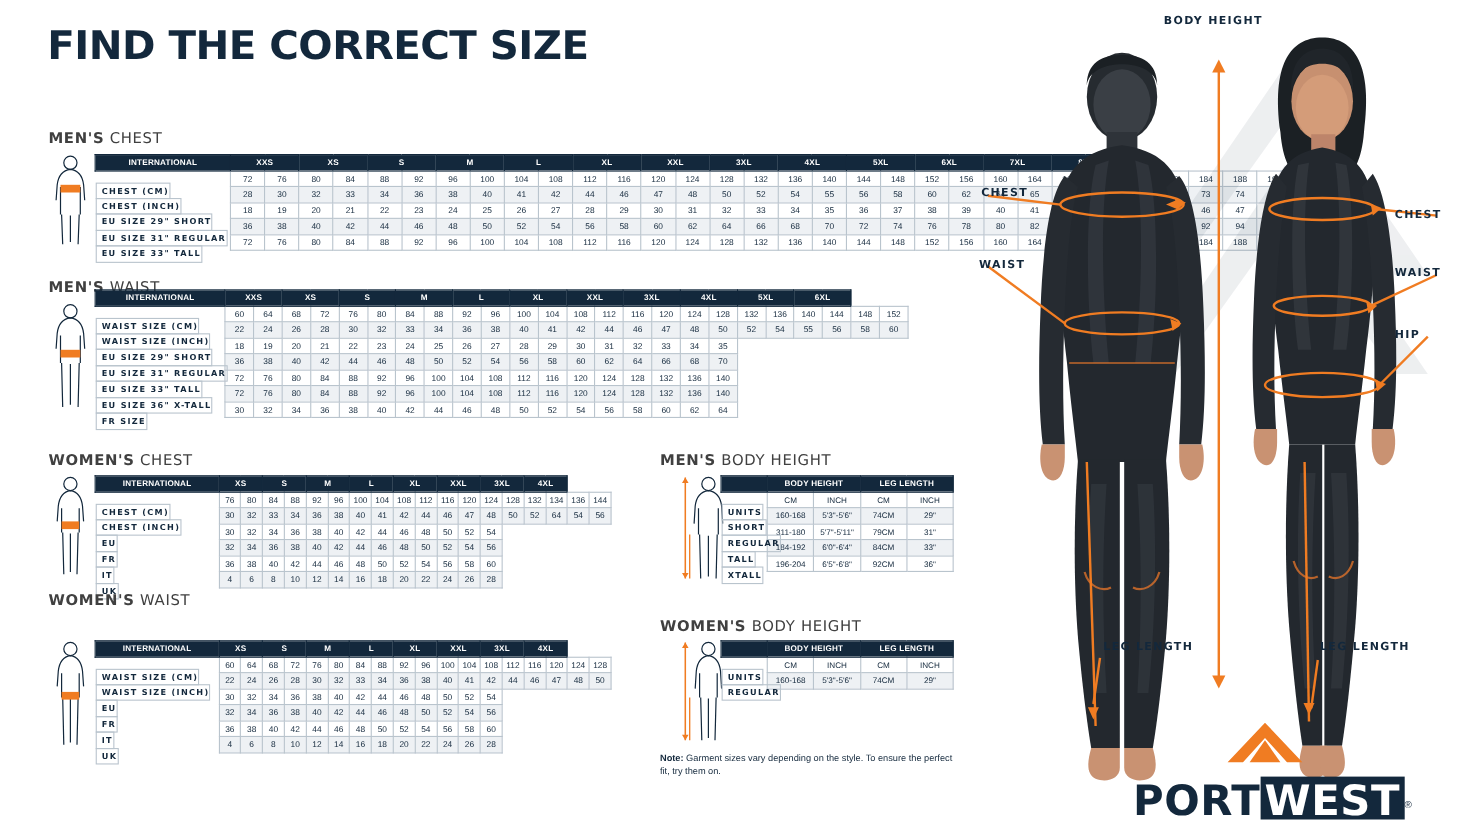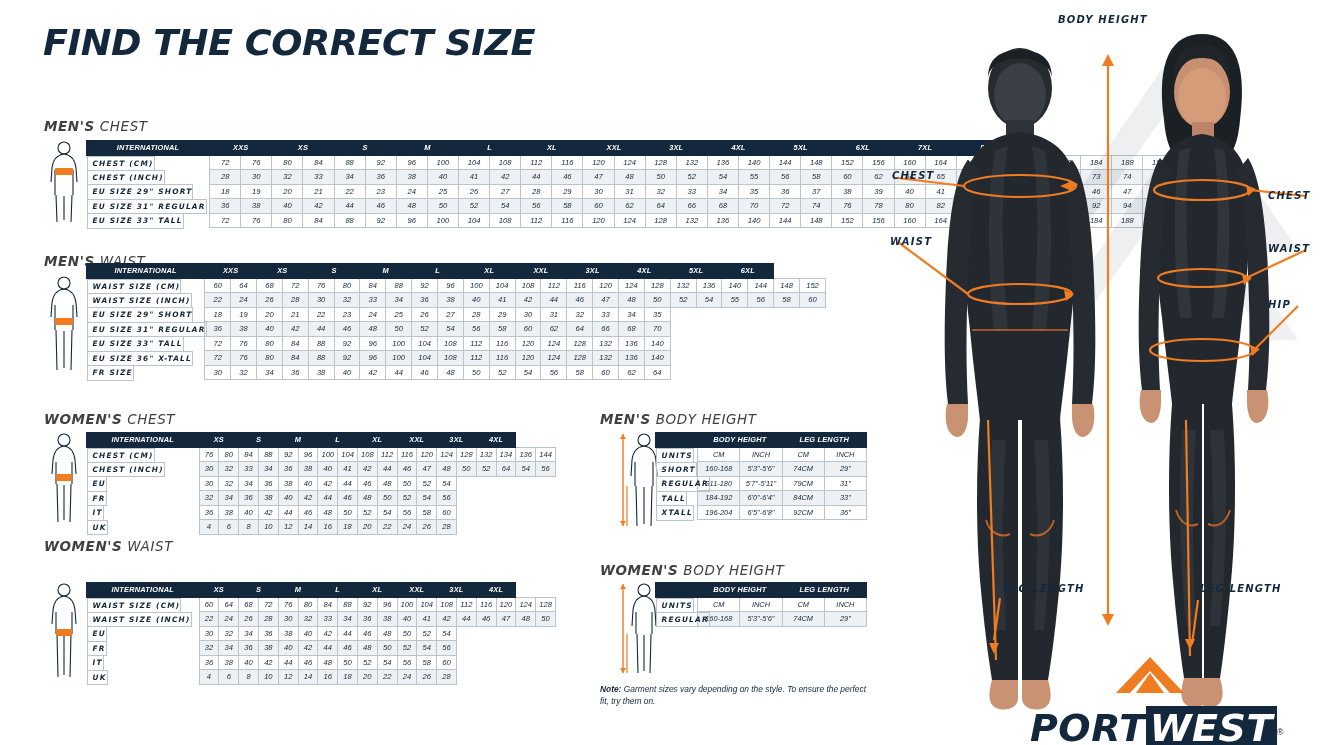--- a/index.html
+++ b/index.html
@@ -4,21 +4,21 @@
 <style>
   html,body{margin:0;padding:0;}
   body{
     width:1328px;height:745px;
     background:#ffffff;
     font-family:"Liberation Sans", sans-serif;
     color:#13283c;
     overflow:hidden;
     position:relative;
   }
-  .page{position:relative;width:1328px;height:596px;font-style:italic;}
+  .page{position:relative;width:1328px;height:596px;}
 
   
   .title{
     position:absolute;left:43px;top:22px;
     font-size:36px;font-weight:bold;letter-spacing:-0.5px;
     color:#13283c;
     font-family:"DejaVu Sans", sans-serif;
     transform:scaleX(1.02);transform-origin:left top;
   }
   .intro{
@@ -51,21 +51,21 @@
   }
   table.size thead th{
     background:#13283c;color:#ffffff;font-weight:bold;
     font-size:7.4px;letter-spacing:0.2px;border:1px solid #13283c;
   }
   table.size tbody td.lbl{
     text-align:left;padding-left:5px;font-weight:bold;font-size:7.4px;
   }
   table.size tbody tr:nth-child(odd) td{background:#ffffff;}
   table.size tbody tr:nth-child(even) td{background:#eef1f4;}
-  table.size tbody tr td.lbl{background:inherit;}
+  table.size tbody tr td.lbl{background:inherit;margin-top:10px;}
 
   
   table.bh thead th{background:#13283c;color:#fff;font-weight:bold;}
   table.bh td{font-size:7.4px;}
 
   
   .fig{position:absolute;width:34px;}
   .fig svg{display:block;}
 
   

